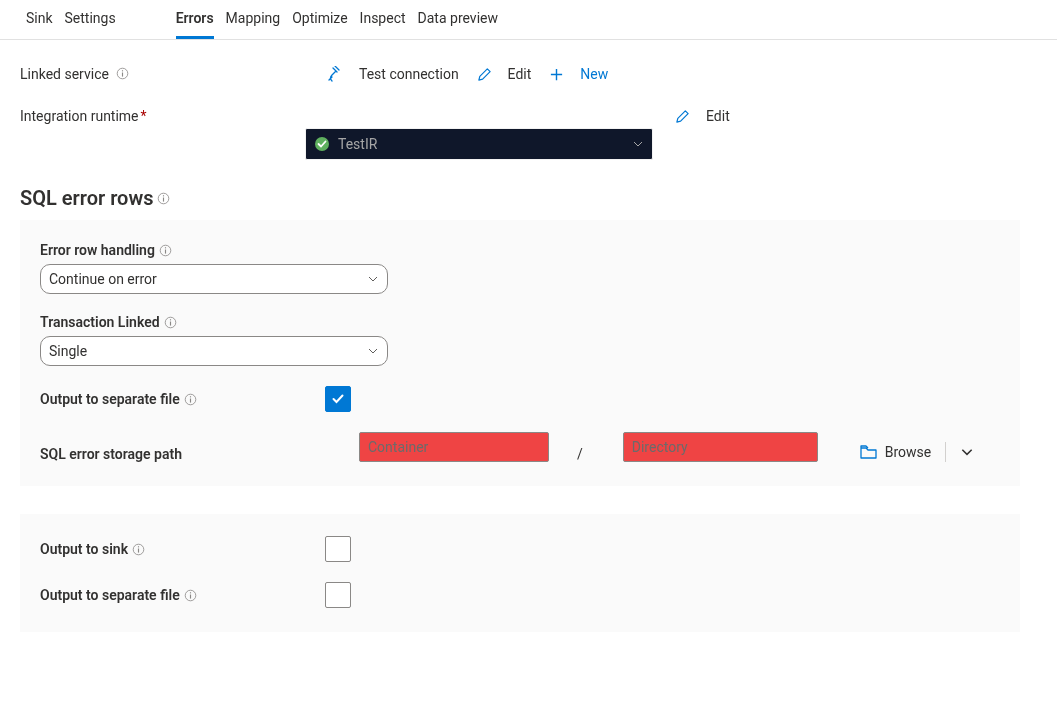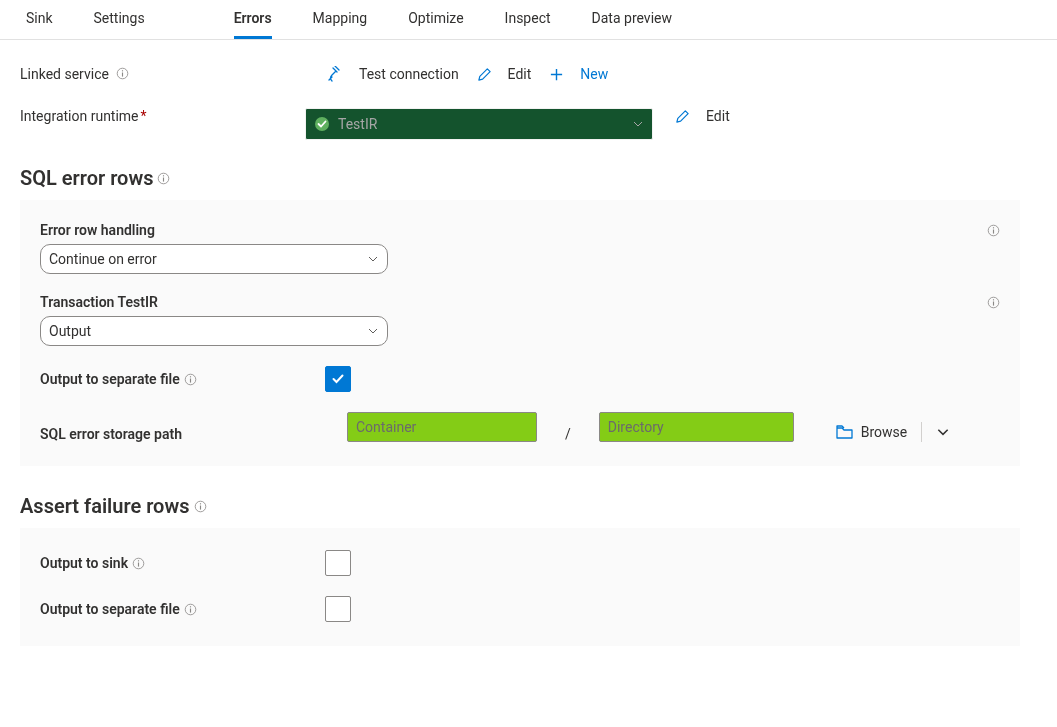--- a/index.html
+++ b/index.html
@@ -5,21 +5,21 @@
   * { box-sizing: border-box; }
   body {
     margin: 0;
     font-family: "Segoe UI", -apple-system, BlinkMacSystemFont, Roboto, "Helvetica Neue", sans-serif;
     font-size: 14px;
     color: #323130;
     background: #ffffff;
   }
   .tabs {
     display: flex;
-    gap: 41px;
+    gap: 12px;
     padding: 10px 26px 0 26px;
     border-bottom: 1px solid #e1e1e1;
     align-items: flex-end;
   }
   .tab {
     padding-bottom: 10px;
     color: #323130;
     cursor: pointer;
     border-bottom: 3px solid transparent;
     font-size: 14px;
@@ -56,23 +56,24 @@
     border-radius: 2px;
     background: #fff;
     display: flex;
     align-items: center;
     padding: 0 8px;
     position: relative;
     cursor: pointer;
   }
   .dropdown.wide { width: 348px; }
   .dropdown.disabled {
-    background: #14532d;
+    background: #0f172a;
     border-color: #f2f2f2;
     cursor: default;
+    margin-top: 20px;
   }
   .dropdown .chev {
     margin-left: auto;
     color: #605e5c;
   }
   .dropdown.disabled .dd-text { color: #a6a6a6; }
   .actions {
     display: flex;
     gap: 18px;
     margin-left: 22px;
@@ -103,21 +104,20 @@
   .panel .inner-row {
     margin-bottom: 20px;
   }
   .panel .inner-row:last-child { margin-bottom: 0; }
   .sublabel {
     font-weight: 600;
     font-size: 14px;
     margin-bottom: 6px;
     display: flex;
     align-items: center;
-    justify-content: space-between;
   }
   .select {
     width: 348px;
     height: 30px;
     border: 1px solid #8a8886;
     border-radius: 10px;
     background: #fff;
     padding: 0 8px;
     display: flex;
     align-items: center;
@@ -161,22 +161,23 @@
     width: 285px;
     font-weight: 600;
   }
   .text-input {
     height: 30px;
     border: 1px solid #8a8886;
     border-radius: 2px;
     padding: 0 8px;
     font-size: 14px;
     font-family: inherit;
-    background: #84cc16;
+    background: #ef4444;
     color: #323130;
+    margin-left: 12px;
   }
   .text-input::placeholder { color: #6b6b6b; }
   .slash { margin: 0 6px; color: #323130; }
   .browse-group {
     display: flex;
     align-items: center;
     margin-left: 20px;
     gap: 8px;
     color: #323130;
   }
@@ -297,31 +298,31 @@
         <span class="chev">
           <svg width="12" height="12" viewBox="0 0 12 12">
               <path d="M2 4 L6 8 L10 4" fill="none" stroke="#605e5c" stroke-width="1"></path>
             </svg>
         </span>
       </div>
     </div>
 
     <div class="inner-row">
       <div class="sublabel">
-        <span>Transaction TestIR</span>
+        <span>Transaction Linked</span>
         <span class="info-icon">
           <svg width="13" height="13" viewBox="0 0 16 16">
               <circle cx="8" cy="8" r="6.5" fill="none" stroke="#8a8886" stroke-width="1"></circle>
               <rect x="7.3" y="6.8" width="1.4" height="5" fill="#8a8886"></rect>
               <rect x="7.3" y="4" width="1.4" height="1.4" fill="#8a8886"></rect>
             </svg>
         </span>
       </div>
       <div class="select">
-        <span>Output</span>
+        <span>Single</span>
         <span class="chev">
           <svg width="12" height="12" viewBox="0 0 12 12">
               <path d="M2 4 L6 8 L10 4" fill="none" stroke="#605e5c" stroke-width="1"></path>
             </svg>
         </span>
       </div>
     </div>
 
 
     <div class="check-row">
@@ -357,30 +358,20 @@
         <span class="vsep"></span>
         <span style="cursor:pointer">
           <svg width="14" height="14" viewBox="0 0 12 12">
               <path d="M2 4 L6 8 L10 4" fill="none" stroke="#323130" stroke-width="1.3"></path>
             </svg>
         </span>
       </div>
     </div>
   </div>
 
-  <div class="section-heading">
-    <span>Assert failure rows</span>
-    <span class="info-icon">
-      <svg width="13" height="13" viewBox="0 0 16 16">
-          <circle cx="8" cy="8" r="6.5" fill="none" stroke="#8a8886" stroke-width="1"></circle>
-          <rect x="7.3" y="6.8" width="1.4" height="5" fill="#8a8886"></rect>
-          <rect x="7.3" y="4" width="1.4" height="1.4" fill="#8a8886"></rect>
-        </svg>
-    </span>
-  </div>
 
   <div class="panel">
     <div class="check-row">
       <div class="check-label">
         <span>Output to sink</span>
         <span class="info-icon">
           <svg width="13" height="13" viewBox="0 0 16 16">
               <circle cx="8" cy="8" r="6.5" fill="none" stroke="#8a8886" stroke-width="1"></circle>
               <rect x="7.3" y="6.8" width="1.4" height="5" fill="#8a8886"></rect>
               <rect x="7.3" y="4" width="1.4" height="1.4" fill="#8a8886"></rect>

